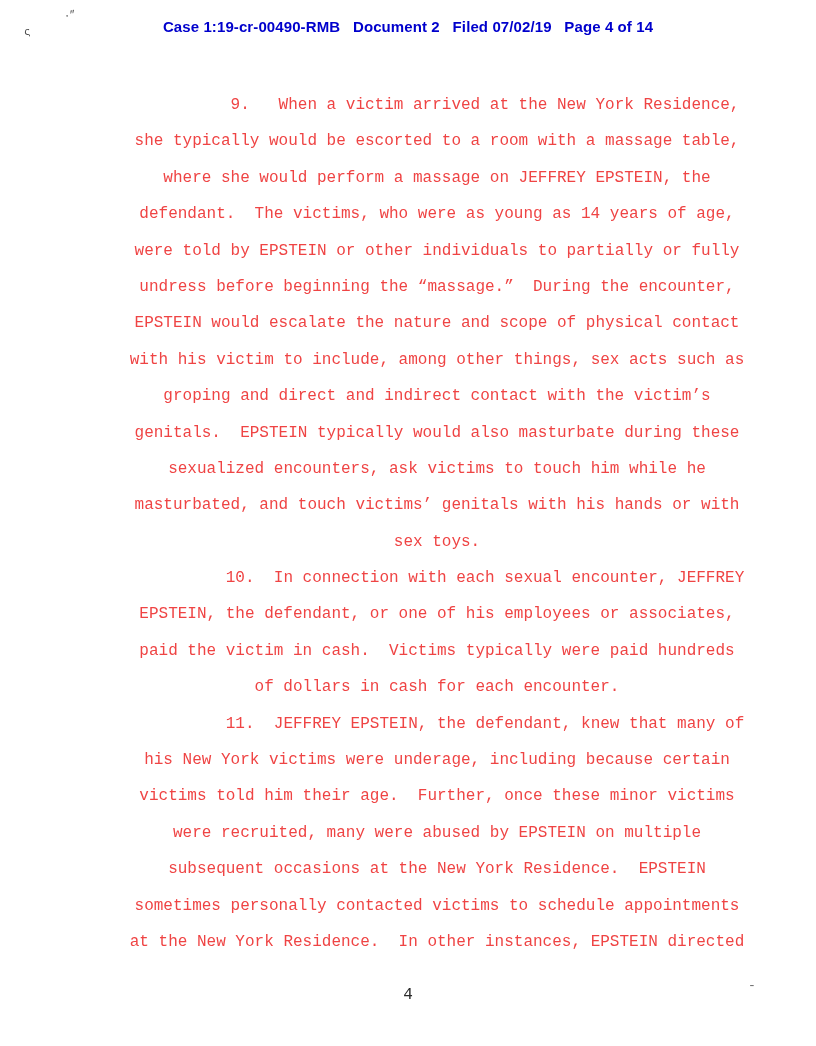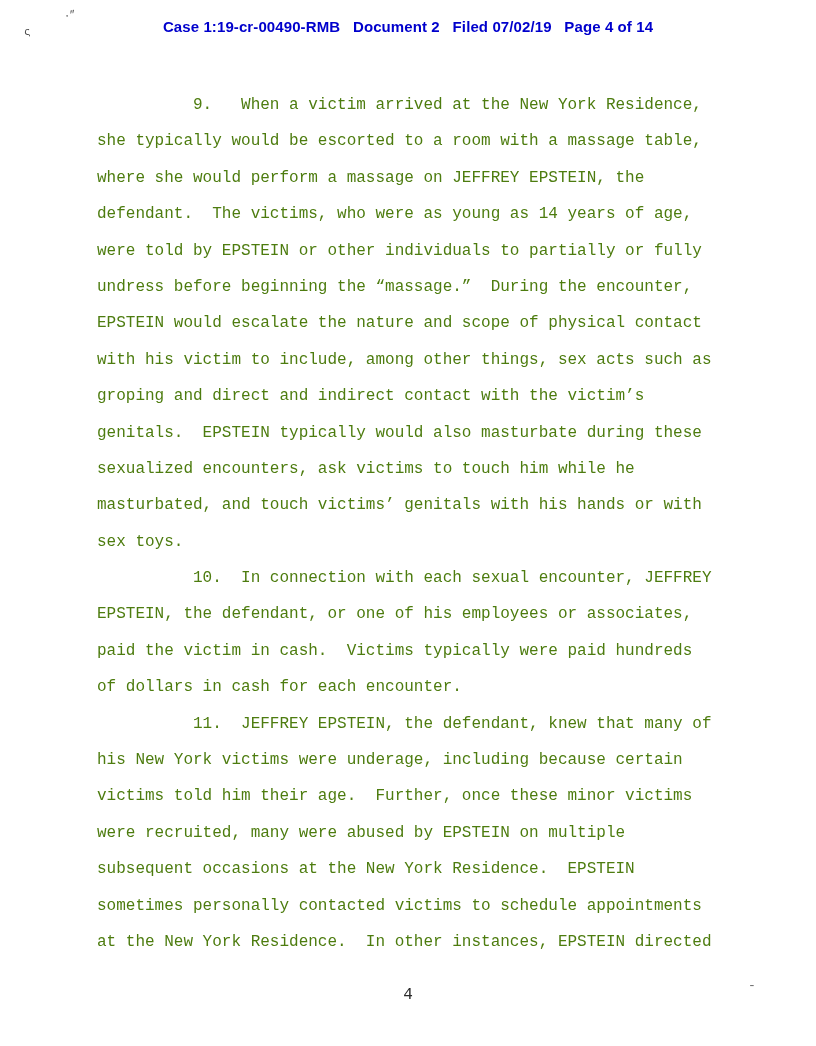--- a/index.html
+++ b/index.html
@@ -25,22 +25,23 @@
     color: #0000cc;
     white-space: pre;
   }
   .body-text {
     position: absolute;
     top: 87px;
     left: 97px;
     width: 680px;
     font-size: 16px;
     line-height: 36.4px;
-    color: #4d7c0f;
+    color: #ef4444;
     white-space: pre;
+    text-align: center;
   }
   .body-text .line {
     height: 36.4px;
     white-space: pre;
   }
   .page-number {
     position: absolute;
     top: 986px;
     left: 0;
     width: 100%;

